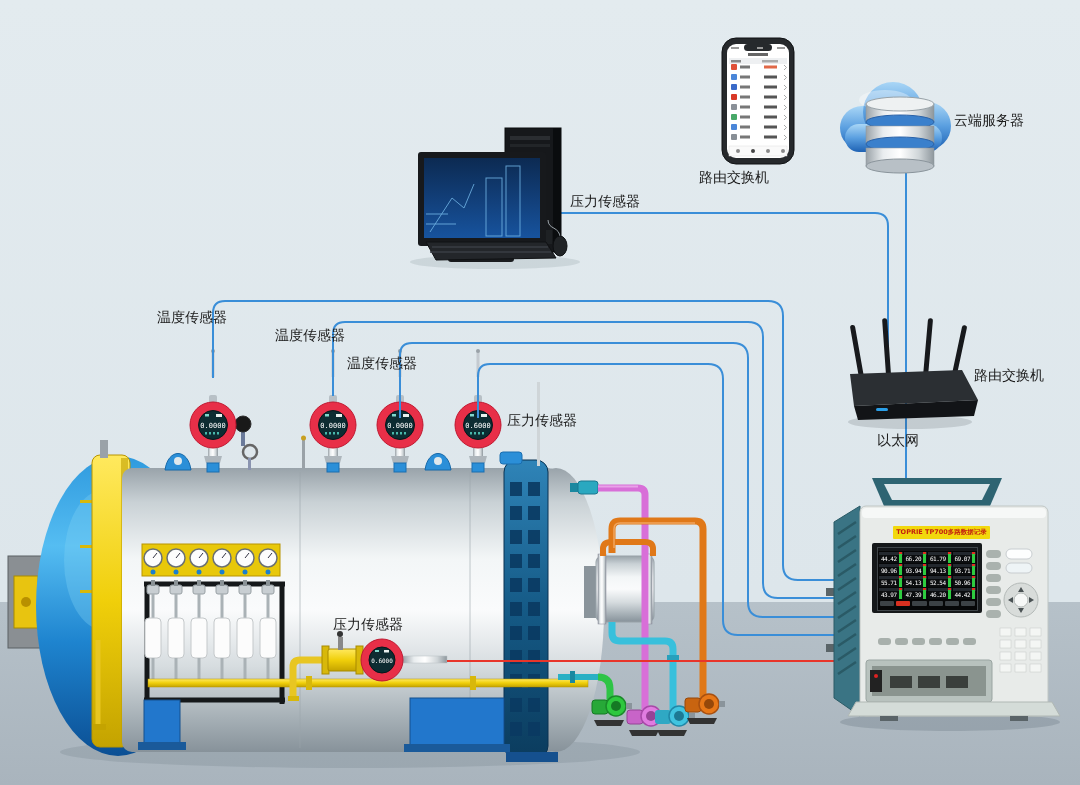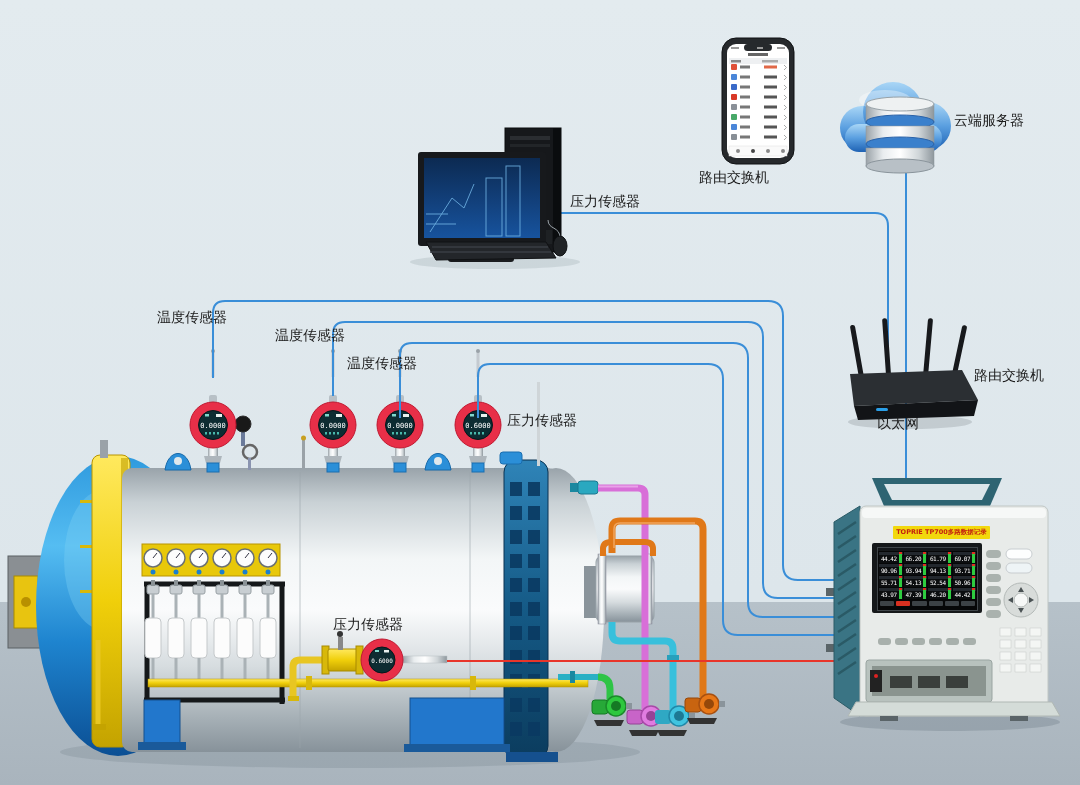--- a/index.html
+++ b/index.html
@@ -514,21 +514,21 @@
 
   <div class="cn" style="left:157px;top:309px">温度传感器</div>
   <div class="cn" style="left:275px;top:327px">温度传感器</div>
   <div class="cn" style="left:347px;top:355px">温度传感器</div>
   <div class="cn" style="left:507px;top:412px">压力传感器</div>
   <div class="cn" style="left:333px;top:616px">压力传感器</div>
   <div class="cn" style="left:570px;top:193px">压力传感器</div>
   <div class="cn" style="left:699px;top:169px">路由交换机</div>
   <div class="cn" style="left:954px;top:112px">云端服务器</div>
   <div class="cn" style="left:974px;top:367px">路由交换机</div>
-  <div class="cn" style="left:877px;top:415px">以太网</div>
+  <div class="cn" style="left:877px;top:432px">以太网</div>
 
   <div class="lg-label">TOPRIE TP700多路数据记录仪</div>
   <div class="lg-screen">
     <div class="lg-top"></div>
     <div class="lg-grid">
       <div class="lg-cell">
           <i></i>
           <b>44.42</b>
           <span class="lg-bar"></span>
         </div>

